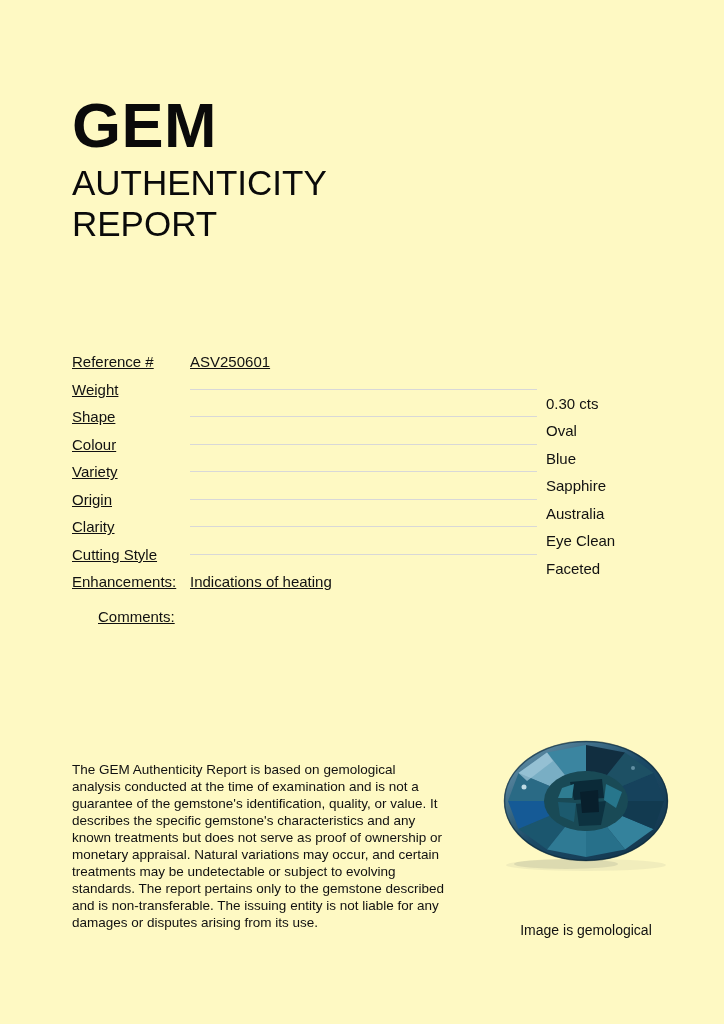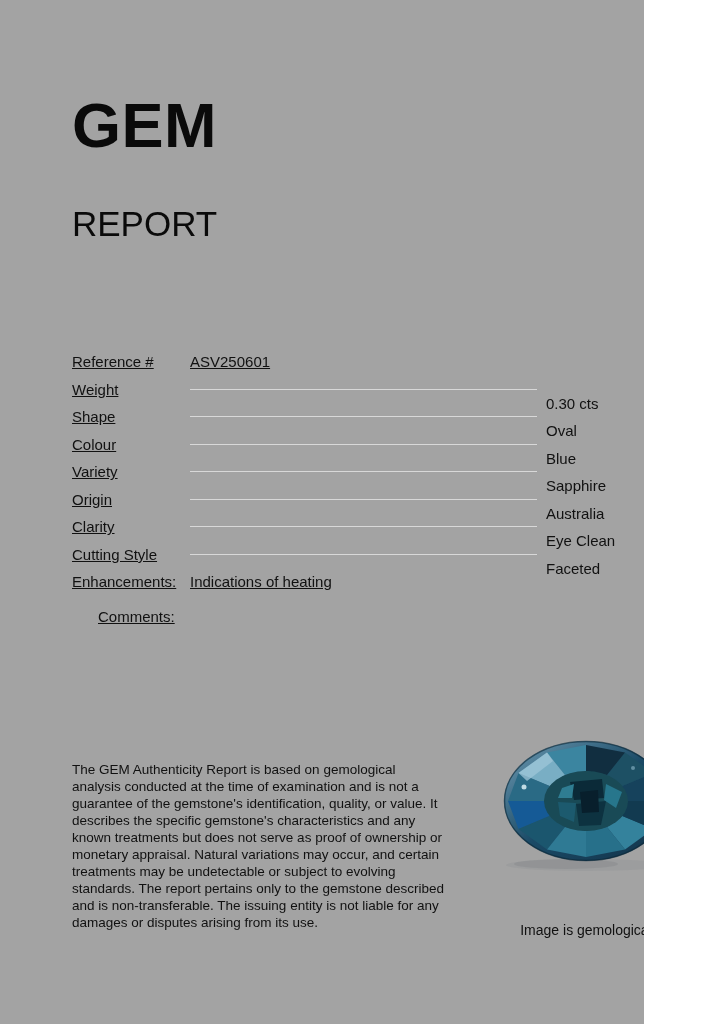--- a/index.html
+++ b/index.html
@@ -1,19 +1,19 @@
 <!DOCTYPE html>
 <html><head>
 <meta charset="utf-8">
 <style>
   html,body { margin:0; padding:0; background:#ffffff; }
   .page {
     position:relative;
-    width:644px; height:1024px;
-    background:#a3a3a3;
+    width:724px; height:1024px;
+    background:#fef9c3;
     font-family:"Liberation Sans", sans-serif;
     color:#000000;
     overflow:hidden;
   }
 
   
   .report-header { position:absolute; left:72px; top:96px; }
   .title-main {
     margin:0; font-size:63px; font-weight:bold; line-height:58px;
     letter-spacing:0.5px; color:#0a0a0a;
@@ -46,21 +46,21 @@
   .gem-caption { margin-top:50px; font-size:14px; color:#111; }
 </style>
 </head>
 <body>
 
 <div class="page">
 
   <header class="report-header">
     <h1 class="title-main">GEM</h1>
     <div class="title-sub">
-      <br>
+      <span>AUTHENTICITY</span><br>
       <span>REPORT</span>
     </div>
   </header>
 
   <section class="fields">
     <div class="frow inline-row">
       <span class="flabel">Reference #</span>
       <span class="fvalue">ASV250601</span>
     </div>
     <div class="frow leader-row">

